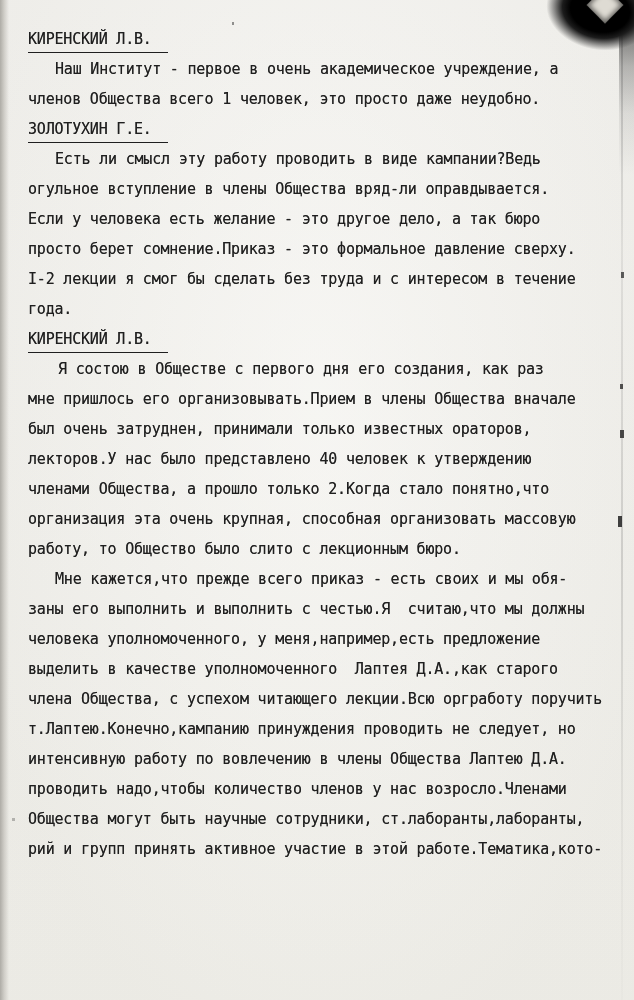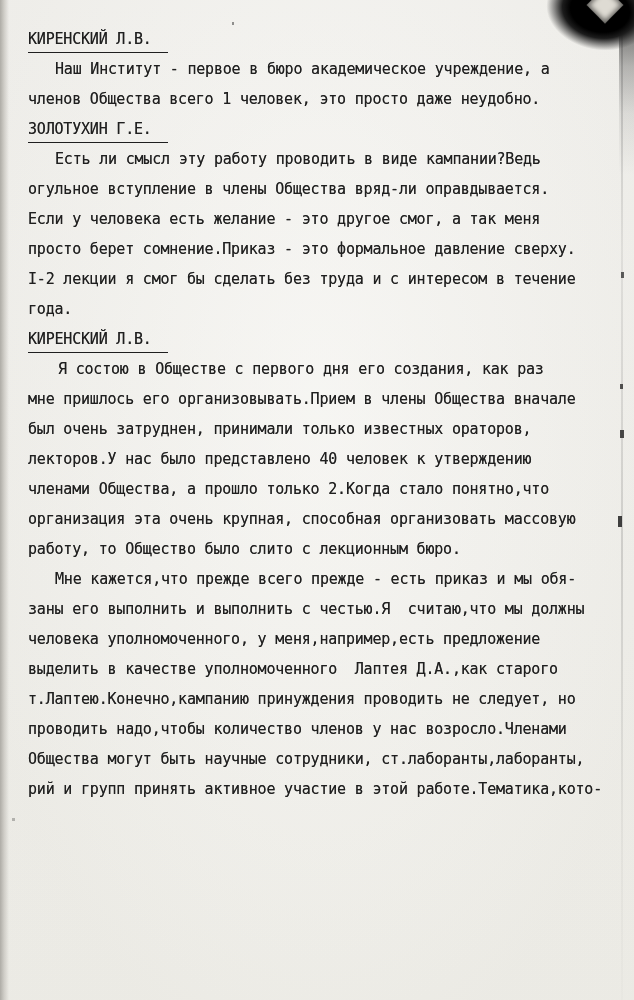--- a/index.html
+++ b/index.html
@@ -80,42 +80,44 @@
 
 <div class="page">
   <div class="left-strip"></div>
   <div class="edge-line"></div>
   <div class="corner-smudge"></div>
   <div class="fastener"></div>
   <div class="fastener-hole"></div>
 
   <div class="text-block">
       <div class="line indent0"><span class="heading">КИРЕНСКИЙ Л.В.</span></div>
-      <div class="line indent1">Наш Институт - первое в бюро академическое учреждение, а</div>
+      <div class="line indent1">Наш Институт - первое в очень академическое учреждение, а</div>
       <div class="line indent0">членов Общества всего 1 человек, это просто даже неудобно.</div>
       <div class="line indent0"><span class="heading">ЗОЛОТУХИН Г.Е.</span></div>
       <div class="line indent1">Есть ли смысл эту работу проводить в виде кампании?Ведь</div>
       <div class="line indent0">огульное вступление в члены Общества вряд-ли оправдывается.</div>
-      <div class="line indent0">Если у человека есть желание - это другое смог, а так меня</div>
+      <div class="line indent0">Если у человека есть желание - это другое дело, а так бюро</div>
       <div class="line indent0">просто берет сомнение.Приказ - это формальное давление сверху.</div>
       <div class="line indent0">I-2 лекции я смог бы сделать без труда и с интересом в течение</div>
       <div class="line indent0">года.</div>
       <div class="line indent0"><span class="heading">КИРЕНСКИЙ Л.В.</span></div>
       <div class="line indent2">Я состою в Обществе с первого дня его создания, как раз</div>
       <div class="line indent0">мне пришлось его организовывать.Прием в члены Общества вначале</div>
       <div class="line indent0">был очень затруднен, принимали только известных ораторов,</div>
       <div class="line indent0">лекторов.У нас было представлено 40 человек к утверждению</div>
       <div class="line indent0">членами Общества, а прошло только 2.Когда стало понятно,что</div>
       <div class="line indent0">организация эта очень крупная, способная организовать массовую</div>
       <div class="line indent0">работу, то Общество было слито с лекционным бюро.</div>
-      <div class="line indent1">Мне кажется,что прежде всего прежде - есть приказ и мы обя-</div>
+      <div class="line indent1">Мне кажется,что прежде всего приказ - есть своих и мы обя-</div>
       <div class="line indent0">заны его выполнить и выполнить с честью.Я  считаю,что мы должны</div>
       <div class="line indent0">человека уполномоченного, у меня,например,есть предложение</div>
       <div class="line indent0">выделить в качестве уполномоченного  Лаптея Д.А.,как старого</div>
+      <div class="line indent0">члена Общества, с успехом читающего лекции.Всю оргработу поручить</div>
       <div class="line indent0">т.Лаптею.Конечно,кампанию принуждения проводить не следует, но</div>
+      <div class="line indent0">интенсивную работу по вовлечению в члены Общества Лаптею Д.А.</div>
       <div class="line indent0">проводить надо,чтобы количество членов у нас возросло.Членами</div>
       <div class="line indent0">Общества могут быть научные сотрудники, ст.лаборанты,лаборанты,</div>
       <div class="line indent0">рий и групп принять активное участие в этой работе.Тематика,кото-</div>
     </div>
 
   <div class="speck s1"></div>
   <div class="speck s2"></div>
   <div class="speck s3"></div>
   <div class="speck s4"></div>
   <div class="speck s5"></div>

